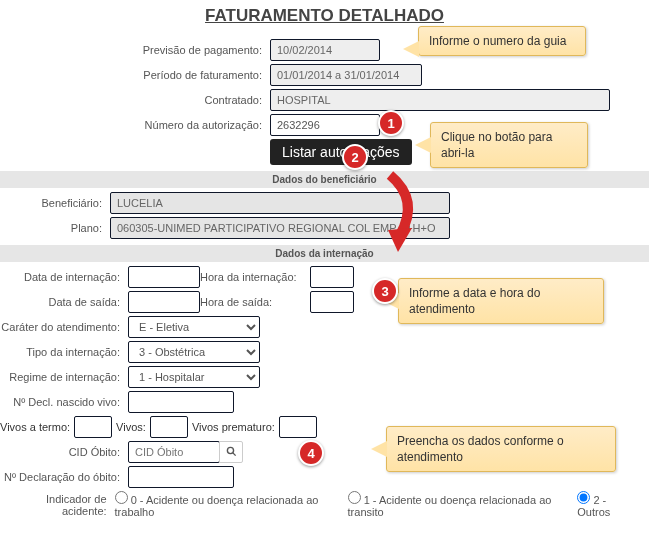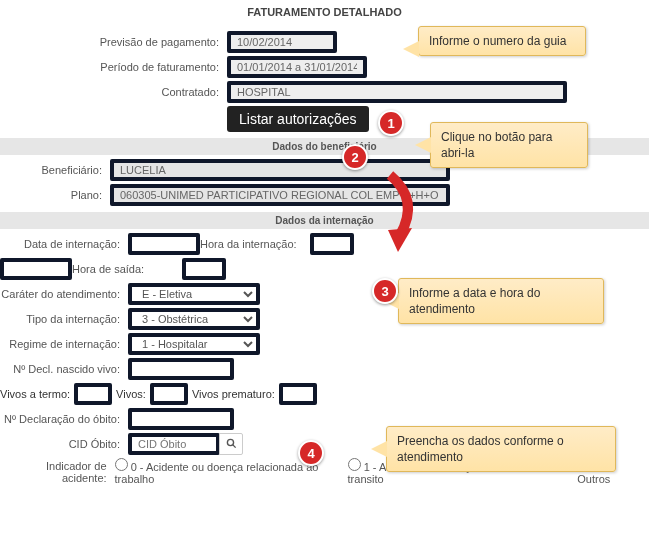--- a/index.html
+++ b/index.html
@@ -9,37 +9,38 @@
     color: #333;
     width: 649px;
     height: 554px;
     background: #fff;
     position: relative;
     overflow: hidden;
   }
   .page-title {
     text-align: center;
     font-weight: bold;
-    font-size: 11px;
+    font-size: 17px;
     padding: 6px 0 10px 0;
     color: #444;
+    text-decoration: underline;
   }
   .form-row {
     display: flex;
     align-items: center;
     margin: 3px 0;
   }
   .lbl {
     text-align: right;
     padding-right: 8px;
     color: #555;
   }
-  .top-block .lbl { width: 227px; }
+  .top-block .lbl { width: 270px; }
   input[type="text"], select {
-    border: 4px solid #0f172a;
+    border: 1px solid #0f172a;
     height: 22px;
     padding: 0 6px;
     font-size: 11px;
     color: #555;
     background: #fff;
     border-radius: 2px;
   }
   input[readonly] { background: #eee; color: #666; }
   .btn-dark {
     background: #222;
@@ -112,25 +113,29 @@
 
 <div class="page-title">FATURAMENTO DETALHADO</div>
 
 <div class="top-block">
   <div class="form-row">
     <span class="lbl">Previsão de pagamento:</span>
     <input type="text" readonly="" style="width: 110px;" value="10/02/2014">
   </div>
   <div class="form-row">
     <span class="lbl">Período de faturamento:</span>
-    <input type="text" readonly="" style="width: 140px;" value="01/01/2014 a 31/01/2014">
+    <input type="text" readonly="" style="width: 152px;" value="01/01/2014 a 31/01/2014">
   </div>
   <div class="form-row">
     <span class="lbl">Contratado:</span>
     <input type="text" readonly="" style="width: 340px;" value="HOSPITAL">
+  </div>
+  <div class="form-row">
+    <span class="lbl">Número da autorização:</span>
+    <input type="text" style="width: 110px;" value="2632296">
   </div>
   <div class="form-row">
     <span class="lbl"></span>
     <button class="btn-dark">Listar autorizações</button>
   </div>
 </div>
 
 <div class="section-bar">Dados do beneficiário</div>
 
 <div class="benef-block" style="padding-left:16px">
@@ -147,20 +152,21 @@
 <div class="section-bar">Dados da internação</div>
 
 <div class="intern-block">
   <div class="form-row">
     <span class="lbl">Data de internação:</span>
     <input type="text" style="width: 72px;">
     <span class="lbl2">Hora da internação:</span>
     <input type="text" style="width: 44px;">
   </div>
   <div class="form-row">
+    <span class="lbl">Data de saída:</span>
     <input type="text" style="width: 72px;">
     <span class="lbl2">Hora de saída:</span>
     <input type="text" style="width: 44px;">
   </div>
   <div class="form-row">
     <span class="lbl">Caráter do atendimento:</span>
     <select class="sel"><option>E - Eletiva</option></select>
   </div>
   <div class="form-row">
     <span class="lbl">Tipo da internação:</span>
@@ -174,37 +180,37 @@
     <span class="lbl">Nº Decl. nascido vivo:</span>
     <input type="text" style="">
   </div>
   <div class="form-row">
     <span style="margin-right:4px">Vivos a termo:</span>
     <input type="text" class="small-in" style="">
     <span style="margin:0 4px">Vivos:</span>
     <input type="text" class="small-in" style="">
     <span style="margin:0 4px">Vivos prematuro:</span>
     <input type="text" class="small-in" style="">
-  </div>
-  <div class="form-row">
-    <span class="lbl">Nº Declaração do óbito:</span>
-    <input type="text" style="">
   </div>
   <div class="form-row">
     <span class="lbl">CID Óbito:</span>
     <input type="text" class="cid-input" placeholder="CID Óbito" style="">
     <button class="search-btn">
       <span>
         <svg width="11" height="11" viewBox="0 0 16 16">
             <circle cx="6.5" cy="6.5" r="4.5" fill="none" stroke="#555" stroke-width="2"></circle>
             <line x1="10" y1="10" x2="14" y2="14" stroke="#555" stroke-width="2"></line>
           </svg>
       </span>
     </button>
   </div>
+  <div class="form-row">
+    <span class="lbl">Nº Declaração do óbito:</span>
+    <input type="text" style="">
+  </div>
   <div class="form-row radio-row">
     <span class="lbl">Indicador de acidente:</span>
     <label><input type="radio" name="ind" style=""> <span>0 - Acidente ou doença relacionada ao trabalho</span></label>
     <label><input type="radio" name="ind" style=""> <span>1 - Acidente ou doença relacionada ao transito</span></label>
     <label><input type="radio" name="ind" checked="" style=""> <span>2 - Outros</span></label>
   </div>
 </div>
 
 <div class="callout pt-left" style="top:26px;left:418px;width:168px">Informe o numero da guia</div>
 <div class="callout pt-left" style="top:122px;left:430px;width:158px">Clique no botão para abri-la</div>

